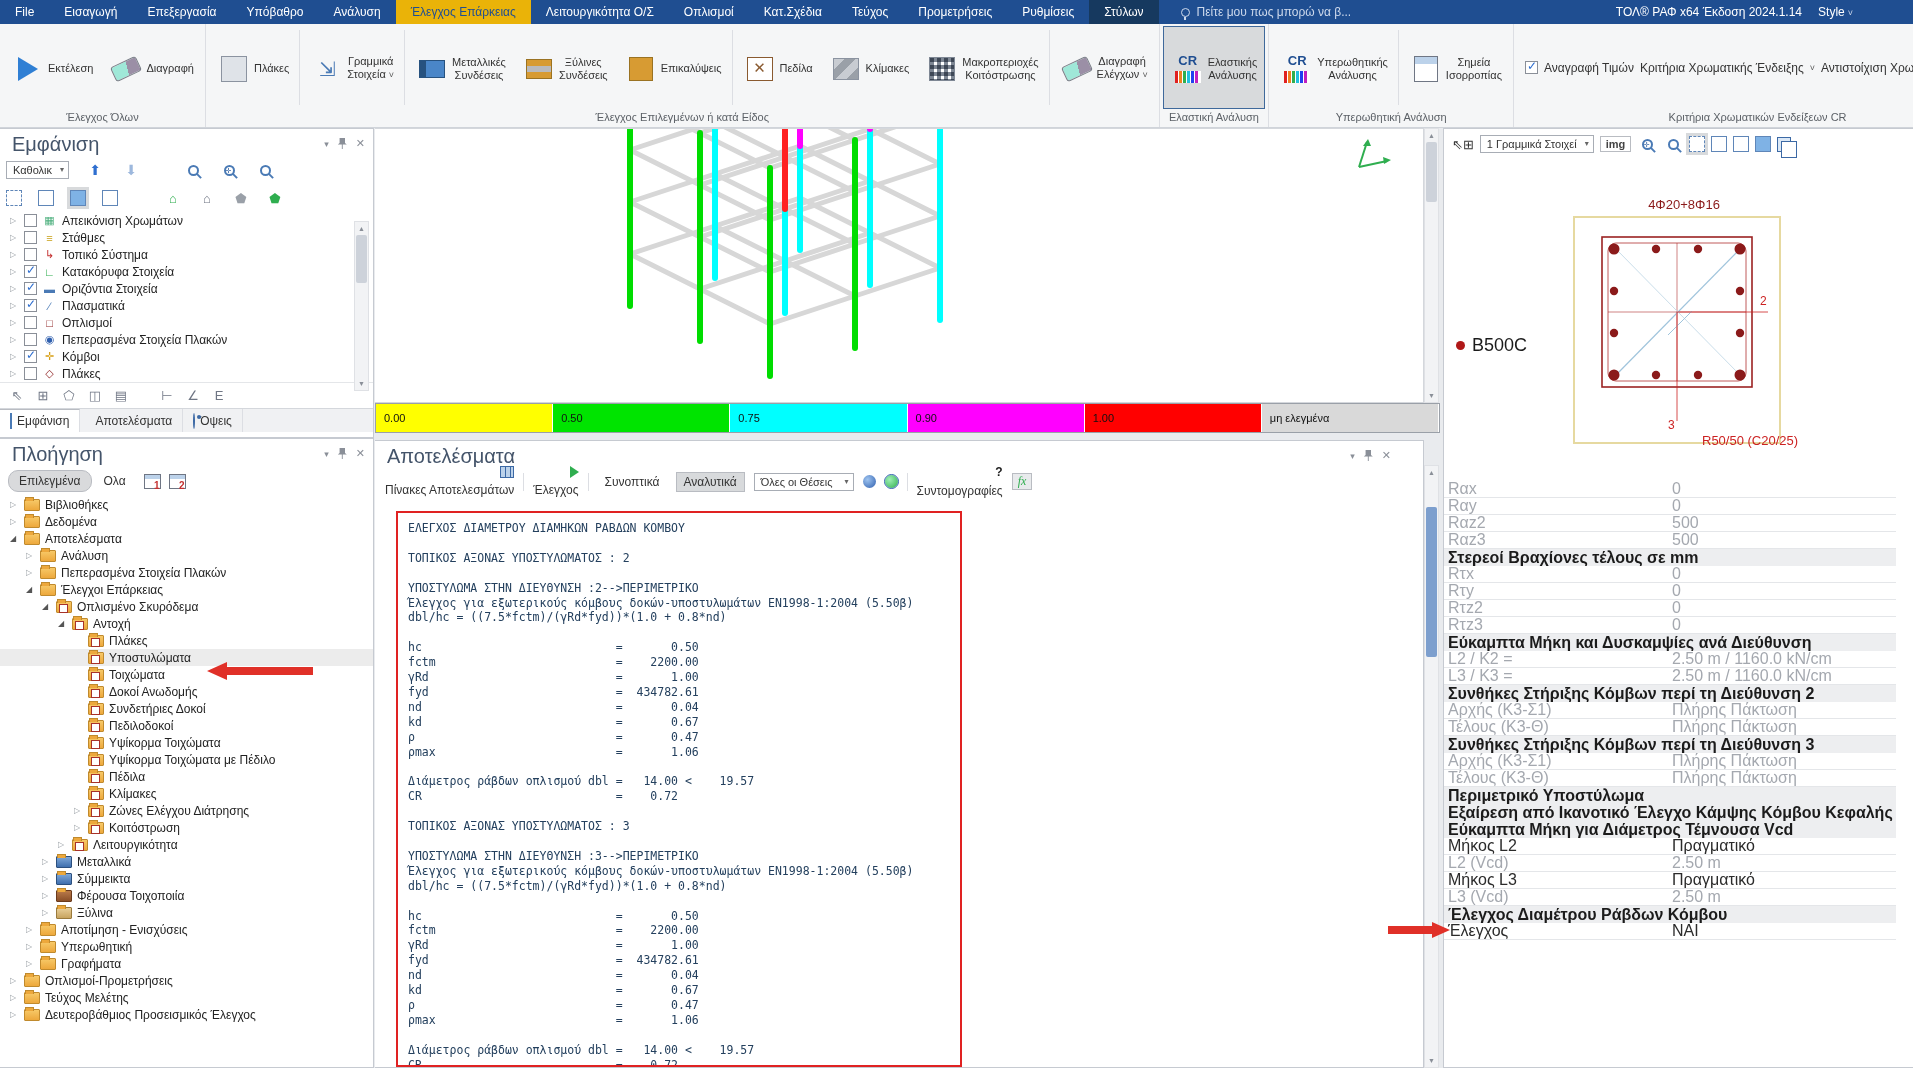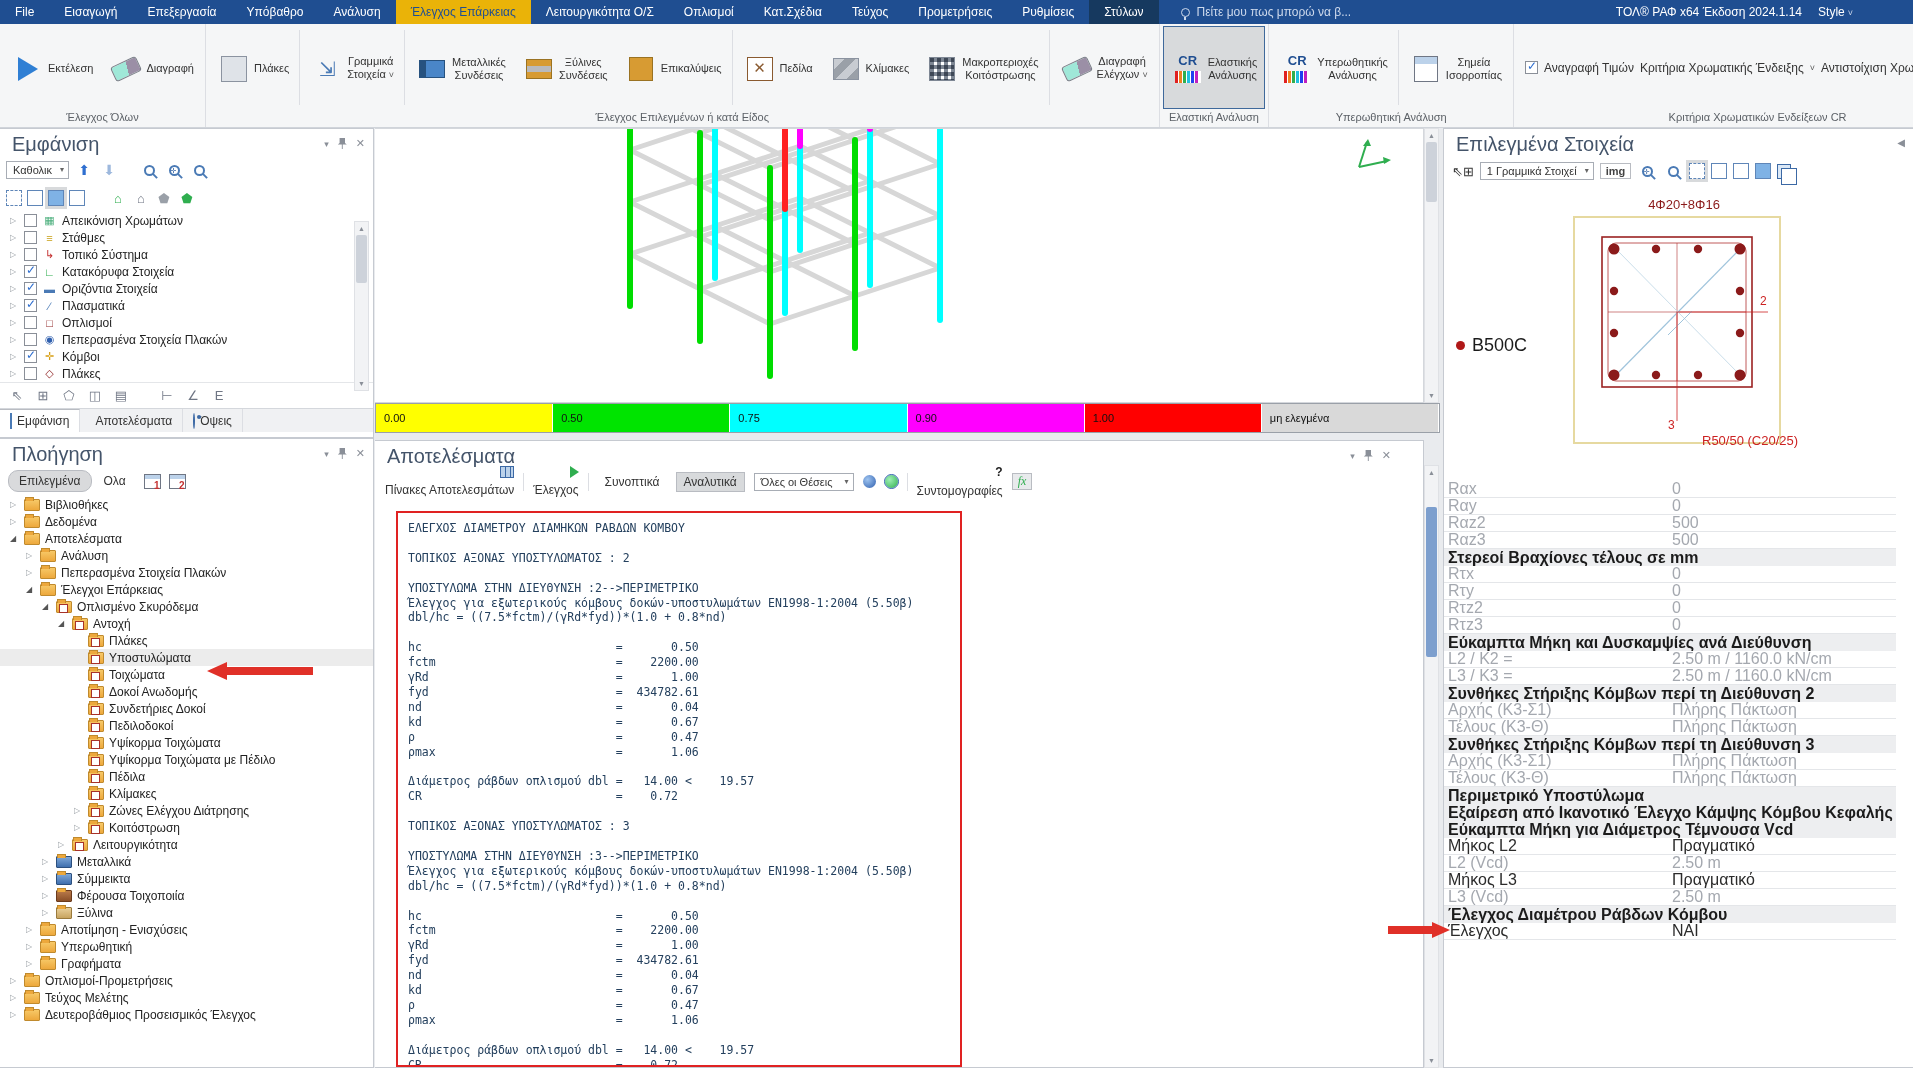--- a/index.html
+++ b/index.html
@@ -54,21 +54,21 @@
   .panel { position:absolute; background:#fff; border:1px solid #c6cad1; }
   .ptitle { display:flex; align-items:flex-start; padding:4px 8px 0 12px; }
   .ptitle .txt { font-size:20px; color:#44546a; }
   .title-icons { margin-left:auto; display:flex; align-items:center; gap:9px; color:#8a8f98; font-size:11px; padding-top:4px; }
   .pin-icon { width:9px; height:11px; background:#8a8f98; clip-path:polygon(20% 0,80% 0,80% 45%,100% 60%,55% 60%,55% 100%,45% 100%,45% 60%,0 60%,20% 45%); display:inline-block; }
   .xicon { font-size:11px; }
   .chevdown { font-size:9px; }
 
   
   #display-panel { left:0; top:128px; width:374px; height:310px; border-left:none; }
-  .toolrow { display:flex; align-items:center; gap:5px; padding:3px 6px; height:28px; }
+  .toolrow { display:flex; align-items:center; gap:16px; padding:3px 6px; height:28px; }
   .ddbox { border:1px solid #a8adb5; background:#fff; font-size:11px; color:#333; padding:2px 16px 2px 6px; position:relative; white-space:nowrap; }
   .ddbox::after { content:'▾'; position:absolute; right:4px; top:3px; font-size:8px; color:#666; }
   .tbico { width:20px; height:20px; display:flex; align-items:center; justify-content:center; font-size:14px; }
   .arrow-up { color:#2f6fd0; } .arrow-down { color:#9db8dd; }
   .mag { width:11px; height:11px; border:2px solid #4a7ab5; border-radius:50%; position:relative; display:inline-block; }
   .mag::after { content:''; position:absolute; width:6px; height:2px; background:#4a7ab5; transform:rotate(45deg); right:-5px; bottom:-3px; }
   .mag.move::before { content:'✛'; position:absolute; font-size:7px; color:#3c69a5; left:0; top:0; }
   .cube { width:16px; height:16px; border:1px solid #5f86b8; display:inline-block; }
   .cube.wire { background:transparent; border-style:dashed; }
   .cube.hidden { background:#fff; }
@@ -851,26 +851,20 @@
   </div>
 </div>
 <div class="vscroll" id="res-scroll">
   <span class="sa">▲</span>
   <span class="thumb blue" style="height:150px; margin-top:28px;"></span>
   <span class="spacer"></span>
   <span class="sa">▼</span>
 </div>
 
 <div id="right-panel" class="panel">
-  <div class="ptitle">
-    <span class="txt">Επιλεγμένα Στοιχεία</span>
-    <span class="title-icons">
-        <span class="collapse-arrow">◀</span>
-      </span>
-  </div>
   <div class="seltoolbar">
     <span class="cursorplus">⇖⊞</span>
     <span class="ddbox">1 Γραμμικά Στοιχεί</span>
     <span class="imgchip">img</span>
     <span class="tbico">
         <span class="mag move"></span>
       </span>
     <span class="tbico">
         <span class="mag"></span>
       </span>

